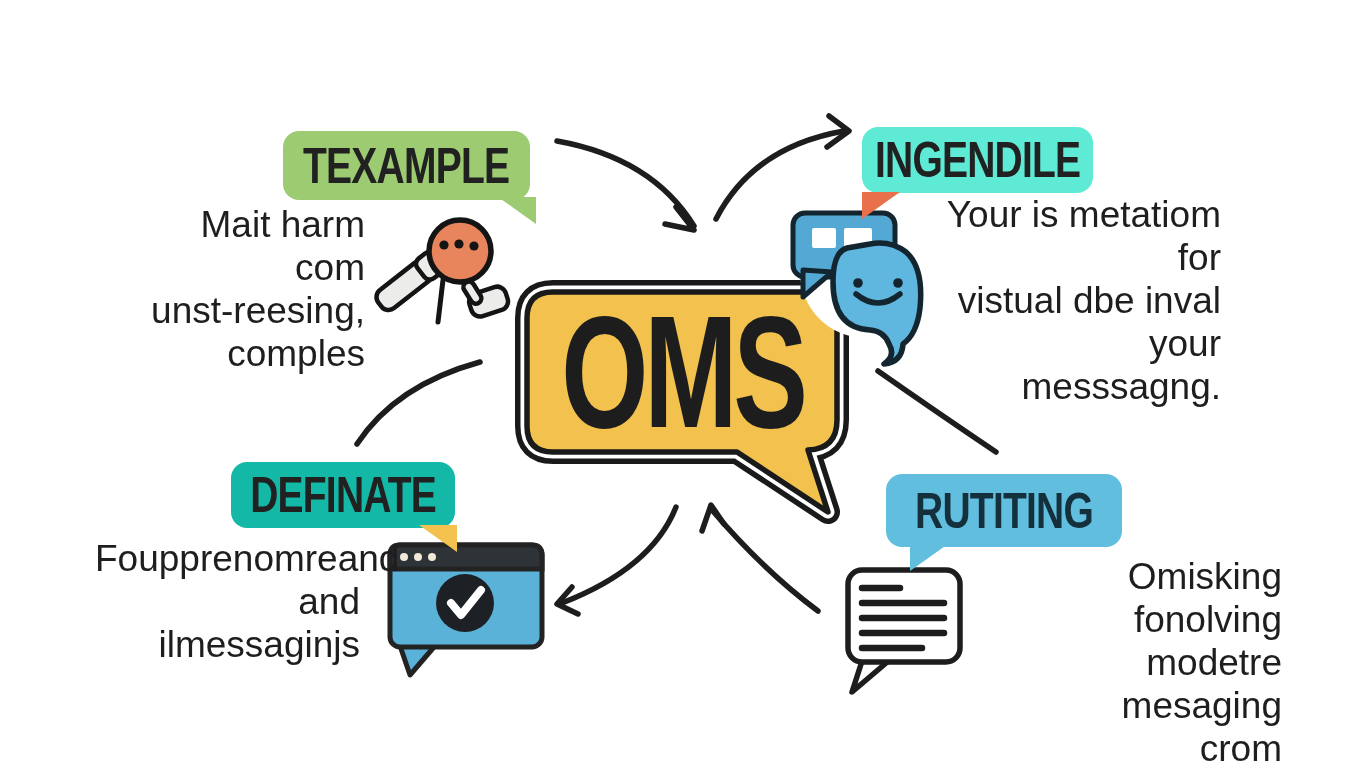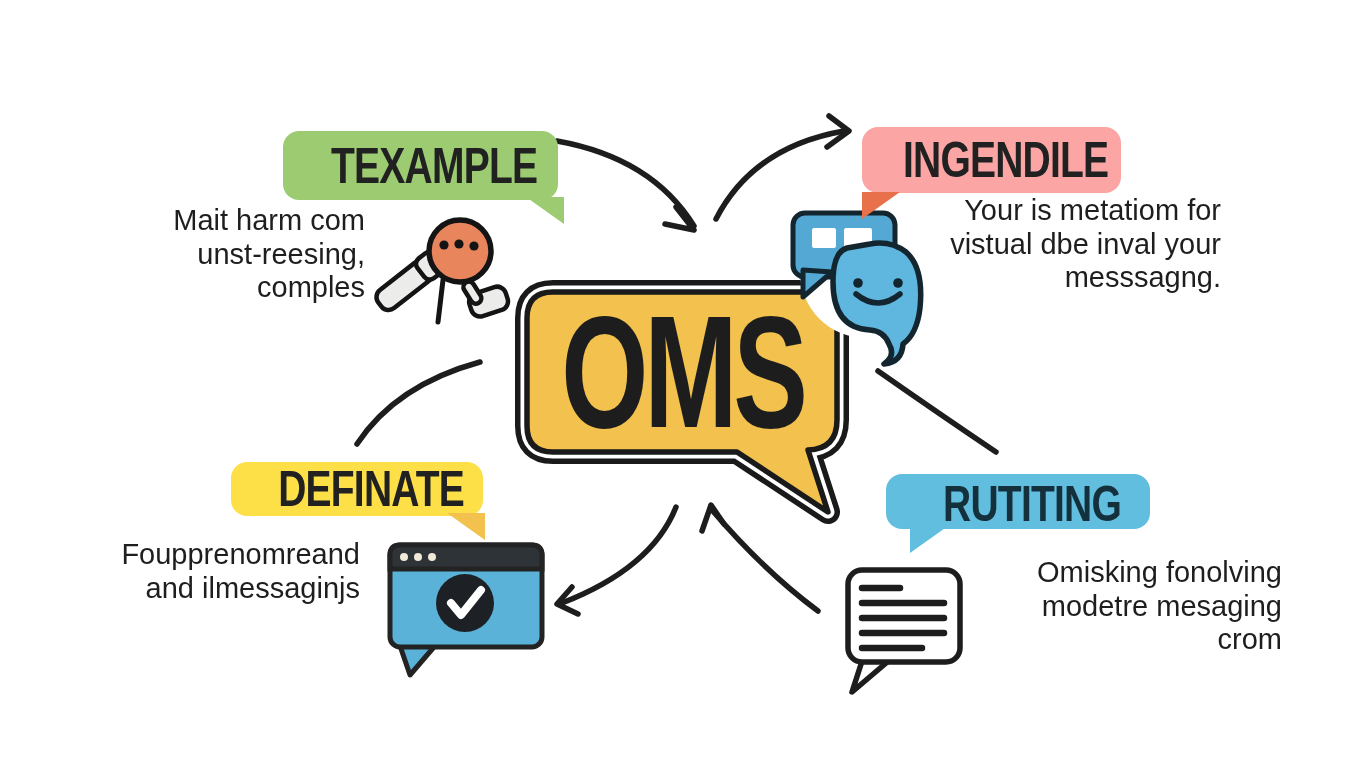--- a/index.html
+++ b/index.html
@@ -7,39 +7,38 @@
     width:1365px;height:768px;position:relative;overflow:hidden;
     background:#ffffff;
     font-family:"Liberation Sans", sans-serif;
     color:#1e1e1e;
   }
   #scene{position:absolute;left:0;top:0;width:1365px;height:768px;z-index:1;}
 
   .callout{
     position:absolute;z-index:2;display:flex;align-items:center;justify-content:center;
     border-radius:16px;
-    padding-left:28px;
   }
   .callout .tail{position:absolute;width:38px;height:27px;}
   .callout-title{
     font-weight:700;font-size:50px;letter-spacing:-1px;line-height:1;
     transform:scaleX(0.78);transform-origin:center;white-space:nowrap;color:#212121;
   }
   .c-texample{left:283px;top:131px;width:247px;height:69px;background:#9ccb72;}
   .c-texample .tail{background:#9ccb72;right:-6px;bottom:-24px;clip-path:polygon(0 0,100% 0,100% 100%);}
-  .c-ingendile{left:862px;top:127px;width:231px;height:66px;background:#fca5a5;}
+  .c-ingendile{left:862px;top:127px;width:231px;height:66px;background:#5eead4;}
   .c-ingendile .tail{background:#e8714b;left:0px;bottom:-26px;clip-path:polygon(0 0,100% 0,0 100%);}
-  .c-definate{left:231px;top:462px;width:224px;height:54px;background:#fde047;}
+  .c-definate{left:231px;top:462px;width:224px;height:66px;background:#14b8a6;}
   .c-definate .tail{background:#f2c14e;right:-2px;bottom:-24px;clip-path:polygon(0 0,100% 0,100% 100%);}
-  .c-rutiting{left:886px;top:474px;width:236px;height:55px;background:#62bede;align-items:flex-end;}
+  .c-rutiting{left:886px;top:474px;width:236px;height:73px;background:#62bede;}
   .c-rutiting .tail{background:#62bede;left:24px;bottom:-24px;clip-path:polygon(0 0,100% 0,0 100%);}
   .c-rutiting .callout-title{color:#14303d;}
 
   .body-text{
-    position:absolute;z-index:2;font-size:29px;line-height:1.16;
+    position:absolute;z-index:2;font-size:37px;line-height:1.16;
     white-space:pre-line;color:#1e1e1e;
   }
   .b-texample{left:140px;top:204px;width:225px;text-align:right;}
   .b-ingendile{left:916px;top:194px;width:305px;text-align:right;}
   .b-definate{left:95px;top:538px;width:265px;text-align:right;}
   .b-rutiting{left:997px;top:556px;width:285px;text-align:right;}
 
   .center-label{
     position:absolute;z-index:3;left:515px;top:287px;width:335px;height:170px;
     display:flex;align-items:center;justify-content:center;

